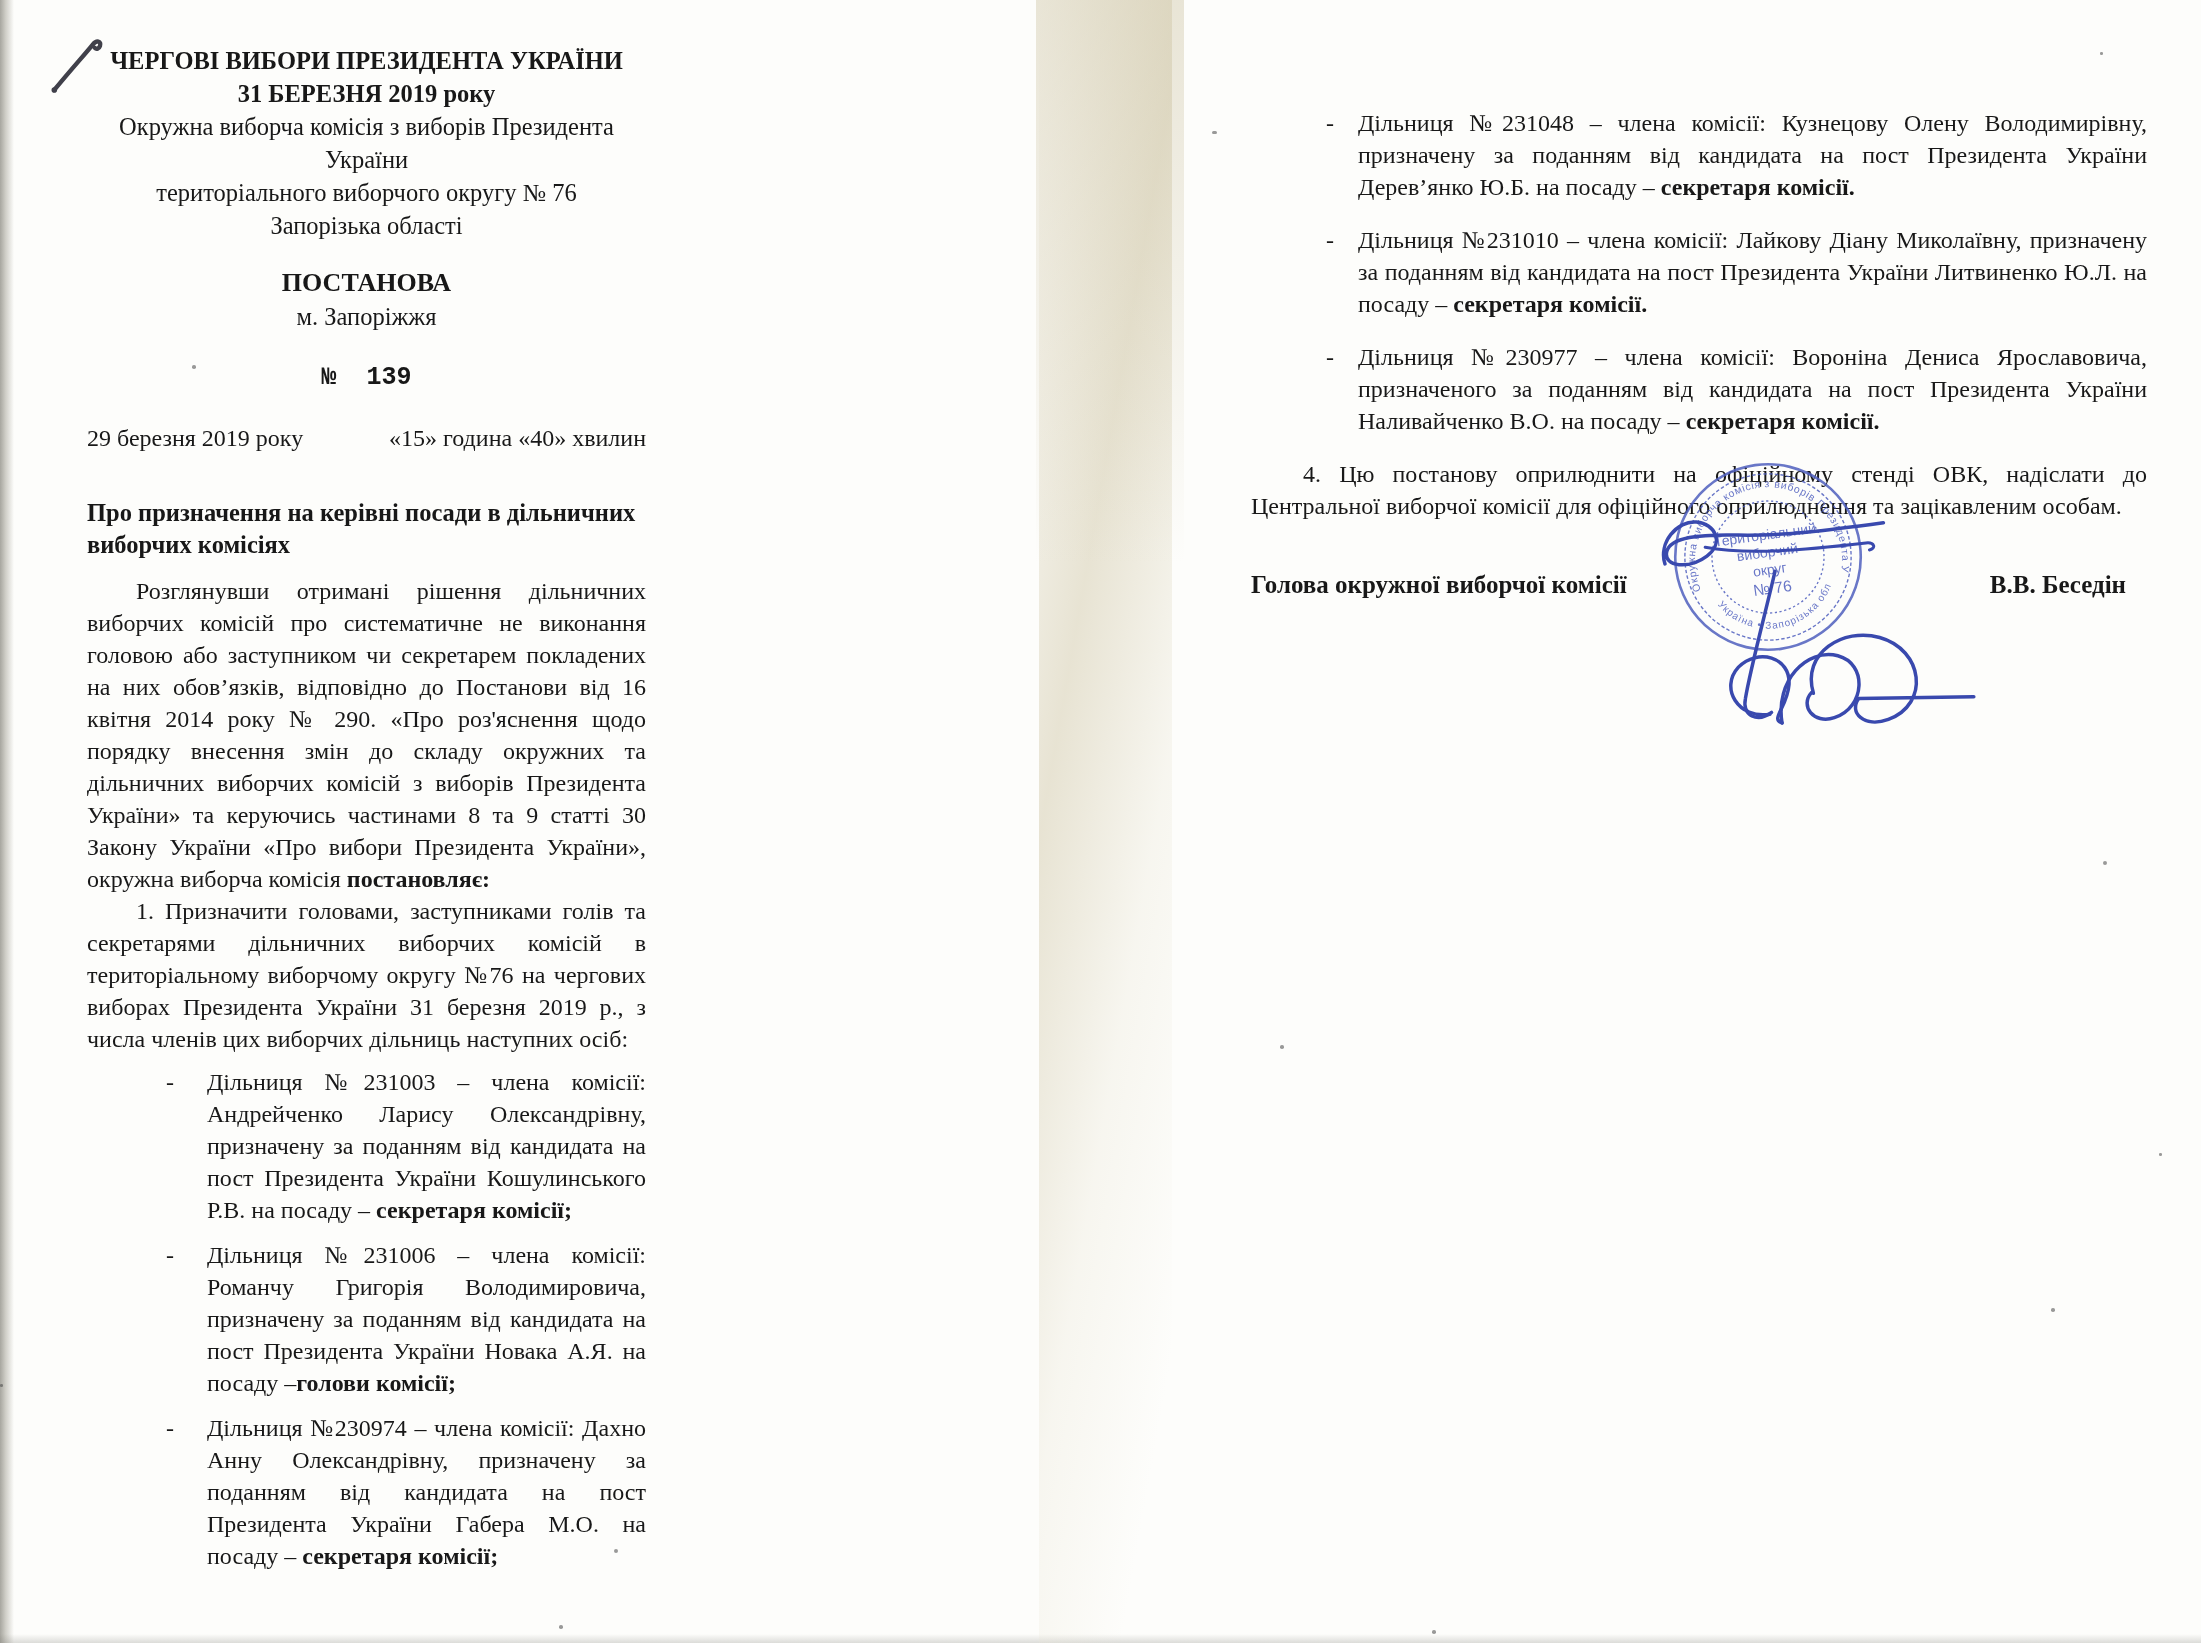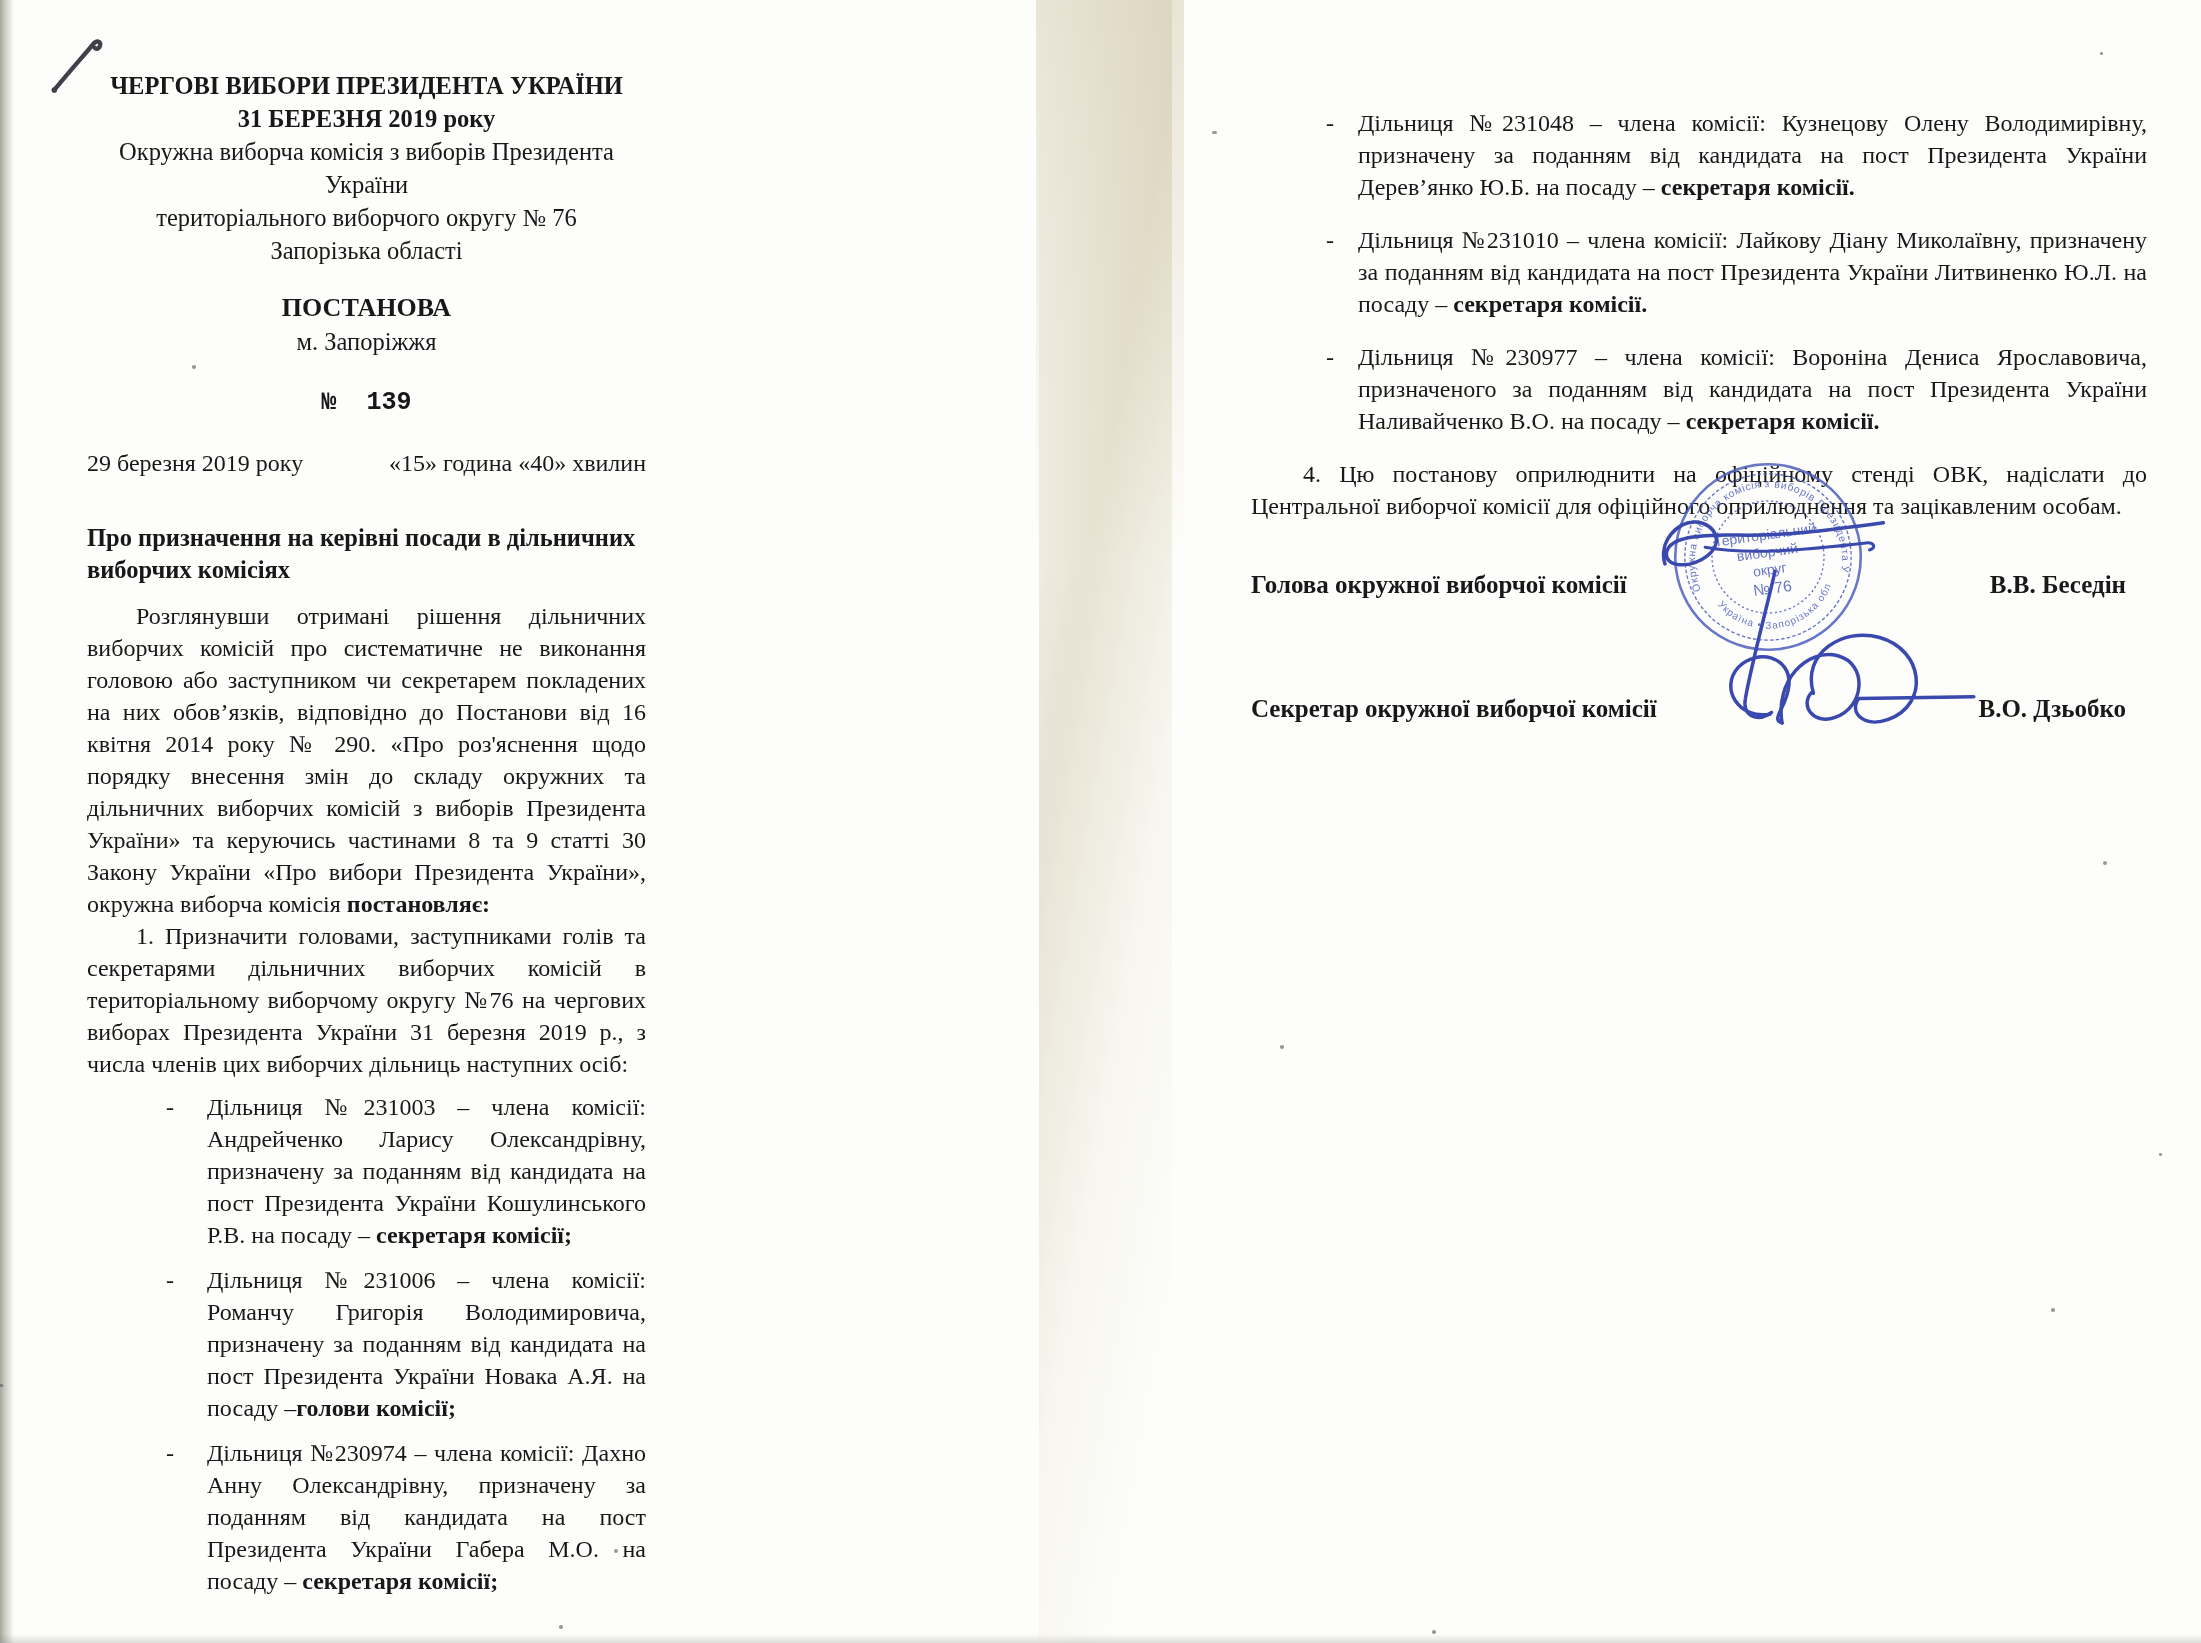--- a/index.html
+++ b/index.html
@@ -67,21 +67,21 @@
   <div class="scan-edge-left"></div>
   <div class="scan-edge-bottom"></div>
   <div class="page-seam"></div>
   <div class="page-seam-top"></div>
 
   <svg class="ink pen-mark" style="left:35px;top:24.5px;" width="79" height="79" viewBox="0 0 90 90">
     <path d="M22,74 C40,52 58,32 66,22 C70,17 76,18 74,24 C73,27 70,28 68,26" stroke-width="5"></path>
     <circle cx="22" cy="74" r="3.2" fill="#40404a" stroke="none"></circle>
   </svg>
 
-  <div class="col-left" style="padding-top:69px;">
+  <div class="col-left" style="padding-top:44px;">
     <div class="hdr b">ЧЕРГОВІ ВИБОРИ ПРЕЗИДЕНТА УКРАЇНИ</div>
     <div class="hdr b">31 БЕРЕЗНЯ 2019 року</div>
     <div class="hdr">Окружна виборча комісія з виборів Президента України</div>
     <div class="hdr">територіального виборчого округу № 76</div>
     <div class="hdr">Запорізька області</div>
 
     <div class="doc-type">ПОСТАНОВА</div>
     <div class="doc-city">м. Запоріжжя</div>
     <div class="doc-number">№  139</div>
 
@@ -111,24 +111,20 @@
       <div class="pitem"><span class="dash">-</span><span>Дільниця №230977 – члена комісії: Вороніна Дениса Ярославовича, призначеного за поданням від кандидата на пост Президента України Наливайченко В.О. на посаду – </span><span class="b">секретаря комісії.</span></div>
     </div>
 
     <p class="para2">4. Цю постанову оприлюднити на офіційному стенді ОВК, надіслати до Центральної виборчої комісії для офіційного оприлюднення та зацікавленим особам.</p>
 
     <div class="sig-row first">
       <span>Голова окружної виборчої комісії</span>
       <span>В.В. Беседін</span>
     </div>
 
-    <div class="sig-row second">
-      <span>Секретар окружної виборчої комісії</span>
-      <span>В.О. Дзьобко</span>
-    </div>
   </div>
 
   <svg class="stamp" viewBox="0 0 224 224">
     <defs>
       <path id="arcTop" d="M32,142 A84,84 0 1 1 192,142"></path>
       <path id="arcBot" d="M44,152 A76,76 0 0 0 180,152"></path>
     </defs>
     <g fill="none" stroke="#5060bf">
       <circle cx="112" cy="112" r="106" stroke-width="3"></circle>
       <circle cx="112" cy="112" r="95" stroke-width="1.6" stroke-dasharray="4 2.5"></circle>

